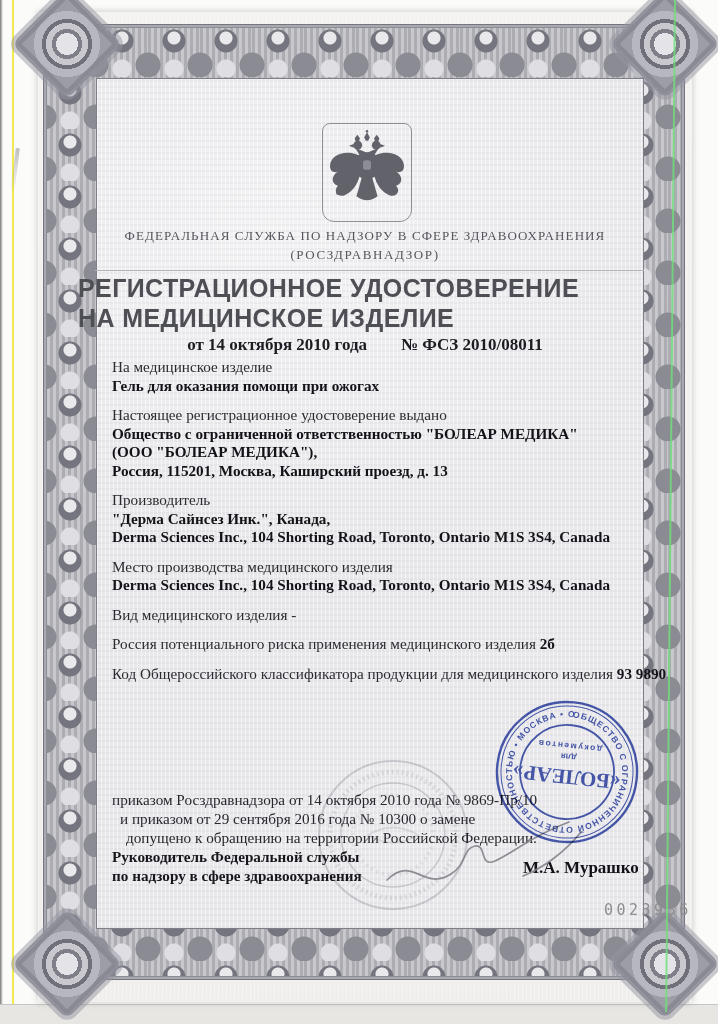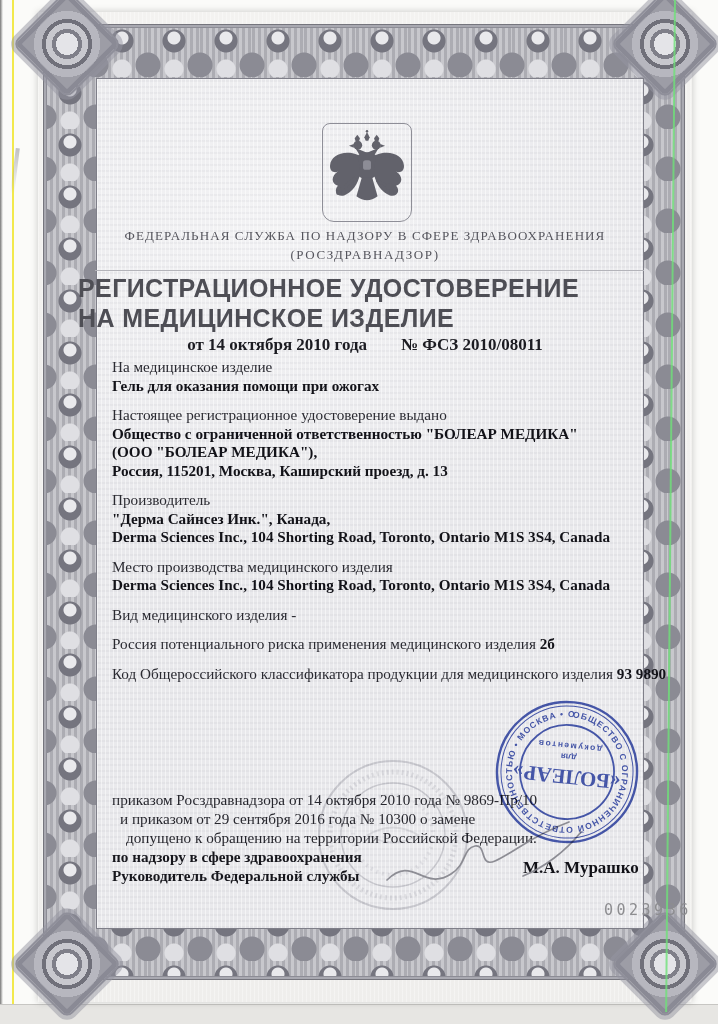--- a/index.html
+++ b/index.html
@@ -179,22 +179,22 @@
       <div class="bline gap"><span>Код Общероссийского классификатора продукции для медицинского изделия </span><span class="b">93 9890</span></div>
     </div>
 
   <div class="order-paragraph">
       <div class="oline o0">приказом Росздравнадзора от 14 октября 2010 года № 9869-Пр/10</div>
       <div class="oline o1">и приказом от 29 сентября 2016 года № 10300 о замене</div>
       <div class="oline o2">допущено к обращению на территории Российской Федерации.</div>
     </div>
 
   <div class="role">
+    <div>Руководитель Федеральной службы</div>
     <div>по надзору в сфере здравоохранения</div>
-    <div>Руководитель Федеральной службы</div>
   </div>
   <div class="name">М.А. Мурашко</div>
 
   <div class="serial">0023936</div>
 
   <svg class="stamp-grey" viewBox="0 0 170 170">
     <g fill="none" stroke="#8e8e99">
       <circle cx="85" cy="85" r="74" stroke-width="2"></circle>
       <circle cx="85" cy="85" r="52" stroke-width="1.5"></circle>
       <circle cx="85" cy="85" r="63" stroke-width="5" stroke-dasharray="2 3" opacity=".55"></circle>

